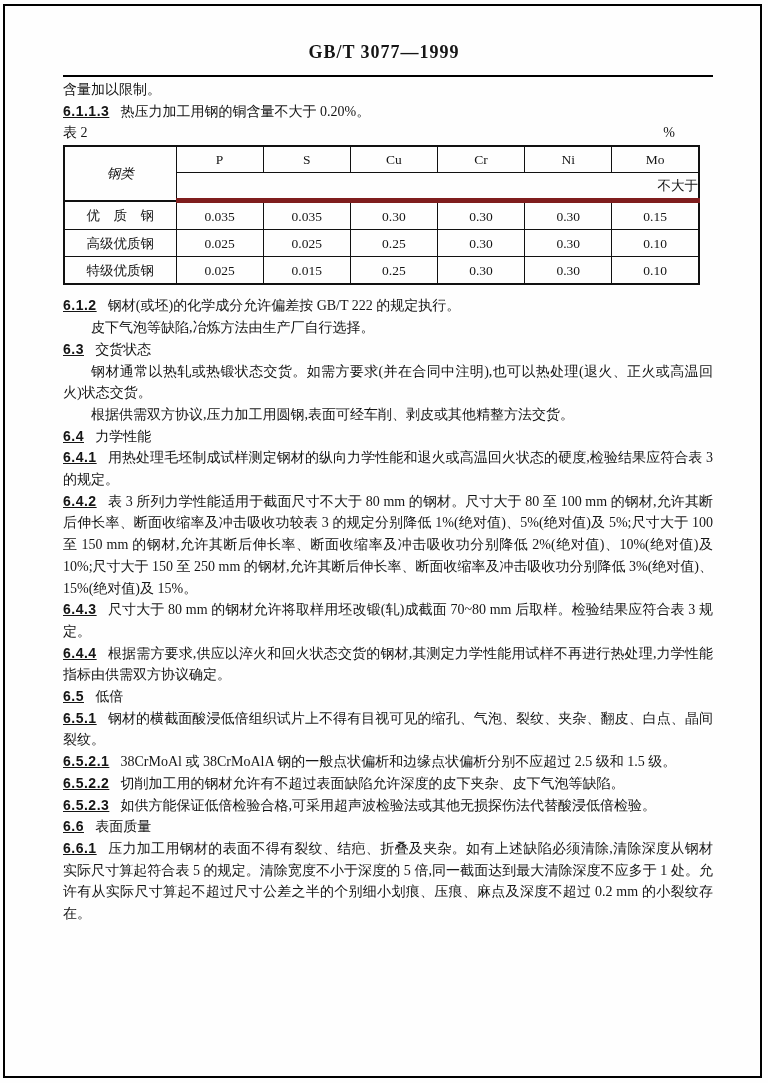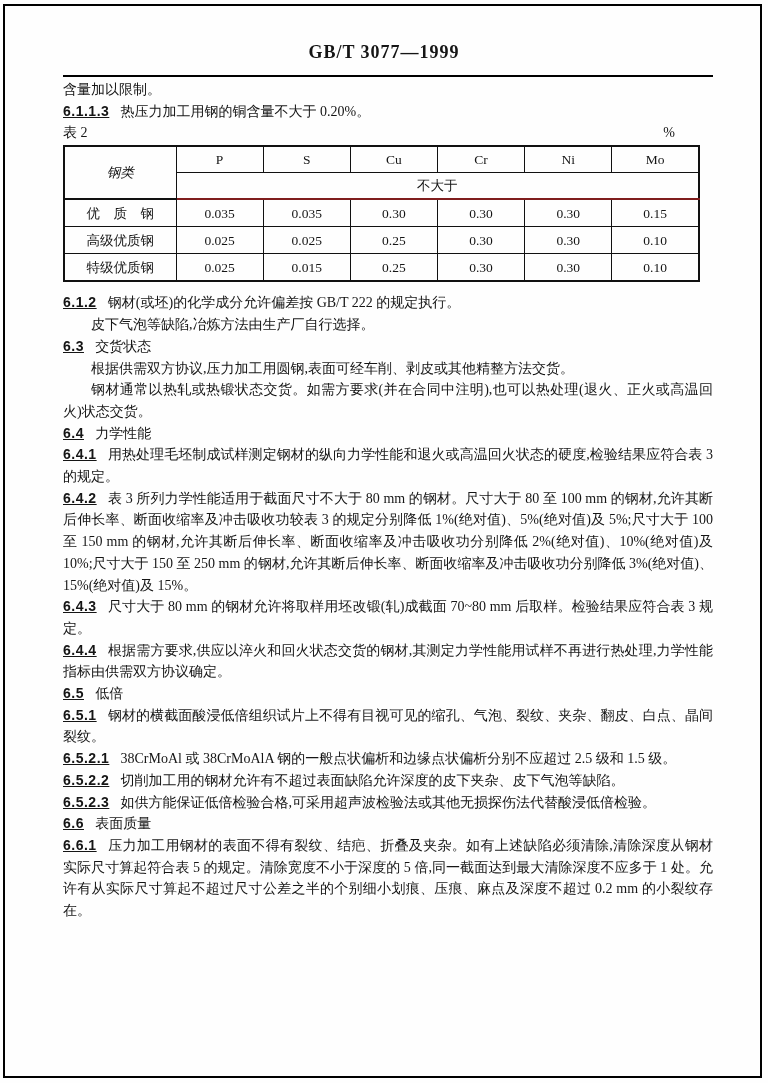--- a/index.html
+++ b/index.html
@@ -49,21 +49,21 @@
     width:637px; margin-top:1px;
     font-size:13.5px;
     border:2px solid #111;
   }
   table.tbl th, table.tbl td {
     border:1px solid #111;
     text-align:center; vertical-align:middle;
     padding:0; font-weight:400;
     height:25px;
   }
-  table.tbl thead th.limit { border-bottom:2px solid #7f1d1d; }
+  table.tbl thead th.limit { border-bottom:5px solid #7f1d1d;text-align:right; }
   table.tbl thead th.grade-hd { border-bottom:2px solid #111;font-style:italic; }
   table.tbl tbody th, table.tbl tbody td { height:26px; }
   .page-number {
     position:absolute; left:84px; top:1086px;
     font-size:16px; letter-spacing:1px;
     font-family:Liberation Sans, sans-serif;
   }
   #blocks-after { margin-top:10px; }
 </style>
 </head>
@@ -138,22 +138,22 @@
             <td>0.30</td>
             <td>0.10</td>
           </tr>
         </tbody>
     </table>
 
     <div id="blocks-after">
         <p class="blk numbered"><span class="num">6.1.2</span>钢材(或坯)的化学成分允许偏差按 GB/T 222 的规定执行。</p>
         <p class="blk indent">皮下气泡等缺陷,冶炼方法由生产厂自行选择。</p>
         <p class="blk numbered"><span class="num">6.3</span>交货状态</p>
+        <p class="blk indent">钢材通常以热轧或热锻状态交货。如需方要求(并在合同中注明),也可以热处理(退火、正火或高温回火)状态交货。</p>
         <p class="blk indent">根据供需双方协议,压力加工用圆钢,表面可经车削、剥皮或其他精整方法交货。</p>
-        <p class="blk indent">钢材通常以热轧或热锻状态交货。如需方要求(并在合同中注明),也可以热处理(退火、正火或高温回火)状态交货。</p>
         <p class="blk numbered"><span class="num">6.4</span>力学性能</p>
         <p class="blk numbered"><span class="num">6.4.1</span>用热处理毛坯制成试样测定钢材的纵向力学性能和退火或高温回火状态的硬度,检验结果应符合表 3 的规定。</p>
         <p class="blk numbered"><span class="num">6.4.2</span>表 3 所列力学性能适用于截面尺寸不大于 80 mm 的钢材。尺寸大于 80 至 100 mm 的钢材,允许其断后伸长率、断面收缩率及冲击吸收功较表 3 的规定分别降低 1%(绝对值)、5%(绝对值)及 5%;尺寸大于 100 至 150 mm 的钢材,允许其断后伸长率、断面收缩率及冲击吸收功分别降低 2%(绝对值)、10%(绝对值)及 10%;尺寸大于 150 至 250 mm 的钢材,允许其断后伸长率、断面收缩率及冲击吸收功分别降低 3%(绝对值)、15%(绝对值)及 15%。</p>
         <p class="blk numbered"><span class="num">6.4.3</span>尺寸大于 80 mm 的钢材允许将取样用坯改锻(轧)成截面 70~80 mm 后取样。检验结果应符合表 3 规定。</p>
         <p class="blk numbered"><span class="num">6.4.4</span>根据需方要求,供应以淬火和回火状态交货的钢材,其测定力学性能用试样不再进行热处理,力学性能指标由供需双方协议确定。</p>
         <p class="blk numbered"><span class="num">6.5</span>低倍</p>
         <p class="blk numbered"><span class="num">6.5.1</span>钢材的横截面酸浸低倍组织试片上不得有目视可见的缩孔、气泡、裂纹、夹杂、翻皮、白点、晶间裂纹。</p>
         <p class="blk numbered"><span class="num">6.5.2.1</span>38CrMoAl 或 38CrMoAlA 钢的一般点状偏析和边缘点状偏析分别不应超过 2.5 级和 1.5 级。</p>
         <p class="blk numbered"><span class="num">6.5.2.2</span>切削加工用的钢材允许有不超过表面缺陷允许深度的皮下夹杂、皮下气泡等缺陷。</p>
         <p class="blk numbered"><span class="num">6.5.2.3</span>如供方能保证低倍检验合格,可采用超声波检验法或其他无损探伤法代替酸浸低倍检验。</p>

